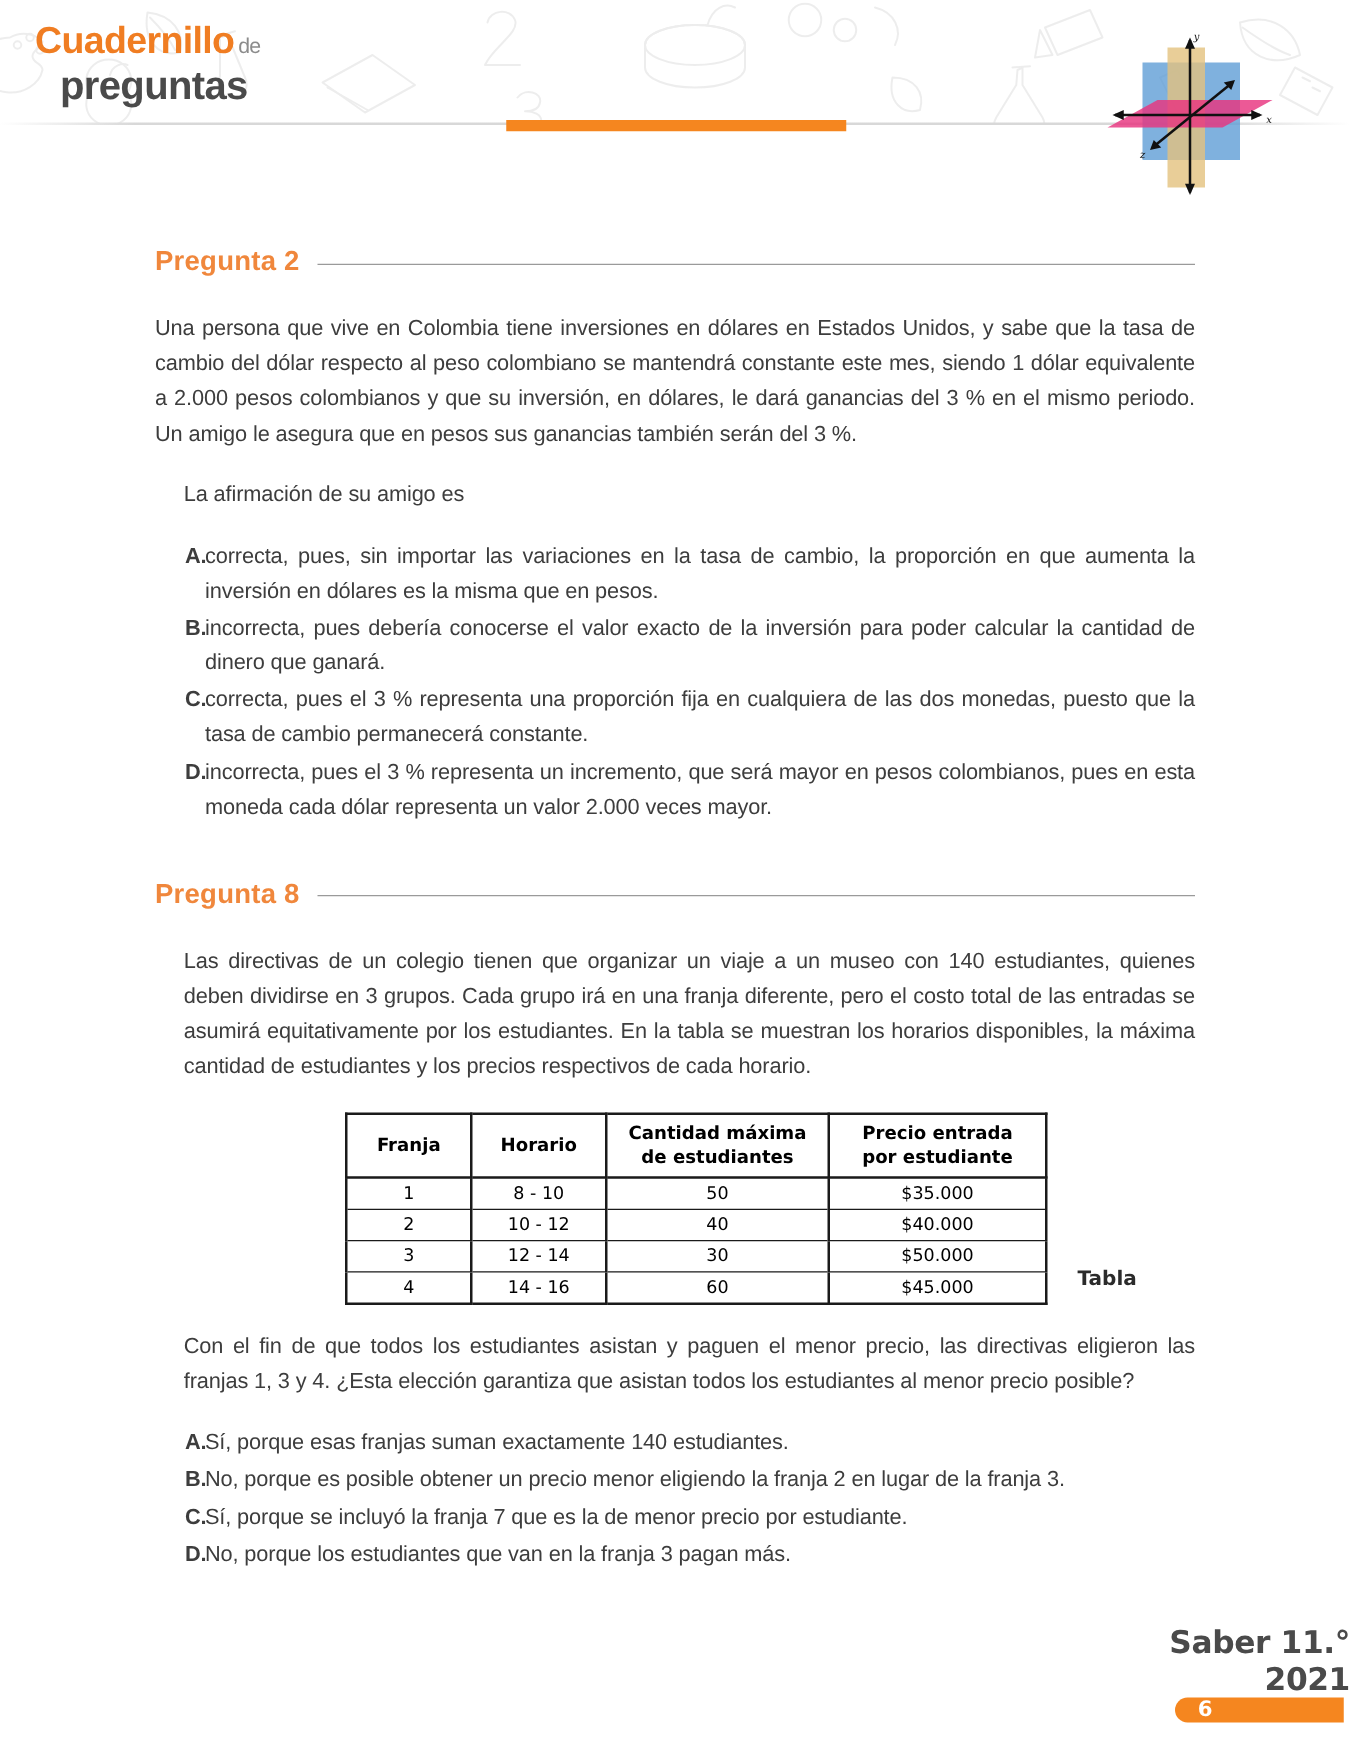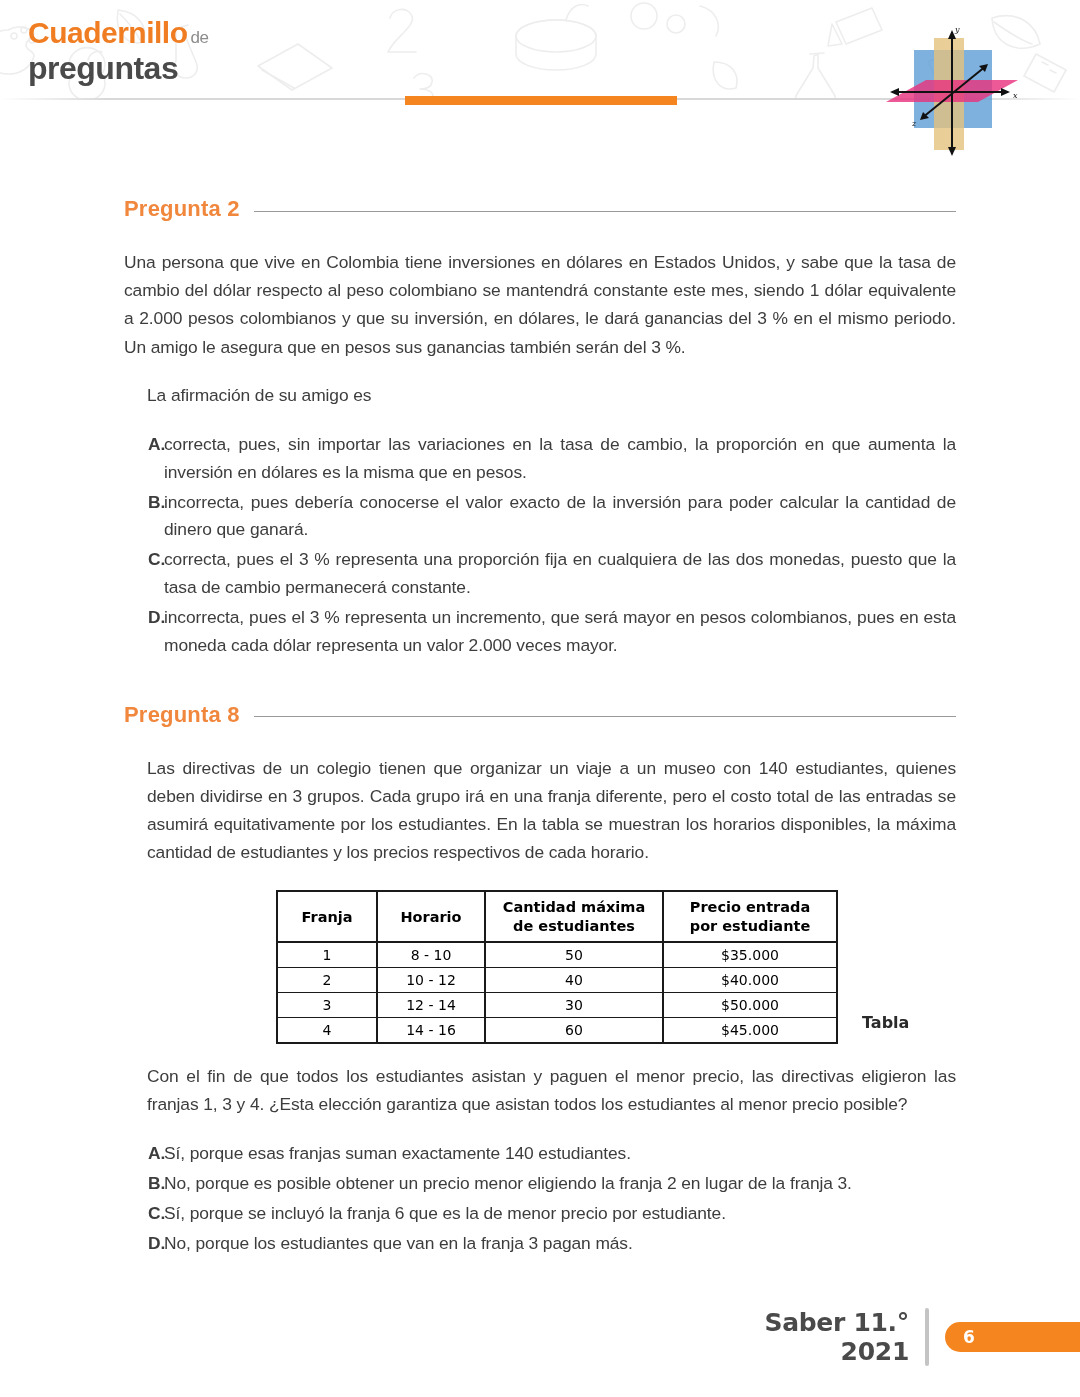--- a/index.html
+++ b/index.html
@@ -50,20 +50,21 @@
     font-size: 17px;
     font-weight: normal;
     margin-left: 3px;
   }
   .brand-line2 {
     font-size: 32px;
     font-weight: bold;
     color: #4a4a4a;
     letter-spacing: -0.5px;
     margin-top: 4px;
+    margin-left: 20px;
   }
   .header-rule {
     position: absolute;
     left: 0;
     top: 98px;
     width: 1080px;
     height: 2px;
     background: linear-gradient(to right, #ffffff 0%, #d8d8d8 10%, #d8d8d8 90%, #ffffff 100%);
   }
   .header-orange-bar {
@@ -198,20 +199,21 @@
   }
 
   
   .footer {
     position: absolute;
     right: 0;
     bottom: 22px;
     display: flex;
     align-items: center;
     height: 76px;
+    flex-direction: column;
   }
   .footer-text {
     text-align: right;
     font-family: "DejaVu Sans", sans-serif;
     font-weight: bold;
     font-size: 25px;
     color: #4a4a4a;
     line-height: 1.18;
     letter-spacing: -0.3px;
   }
@@ -427,21 +429,21 @@
       <li class="option">
         <span class="option-letter">A.</span>
         <span class="option-text nojust">Sí, porque esas franjas suman exactamente 140 estudiantes.</span>
       </li>
       <li class="option">
         <span class="option-letter">B.</span>
         <span class="option-text nojust">No, porque es posible obtener un precio menor eligiendo la franja 2 en lugar de la franja 3.</span>
       </li>
       <li class="option">
         <span class="option-letter">C.</span>
-        <span class="option-text nojust">Sí, porque se incluyó la franja 6 que es la de menor precio por estudiante.</span>
+        <span class="option-text nojust">Sí, porque se incluyó la franja 7 que es la de menor precio por estudiante.</span>
       </li>
       <li class="option">
         <span class="option-letter">D.</span>
         <span class="option-text nojust">No, porque los estudiantes que van en la franja 3 pagan más.</span>
       </li>
     </ul>
   </section>
 </div>
 
 <div class="footer">

